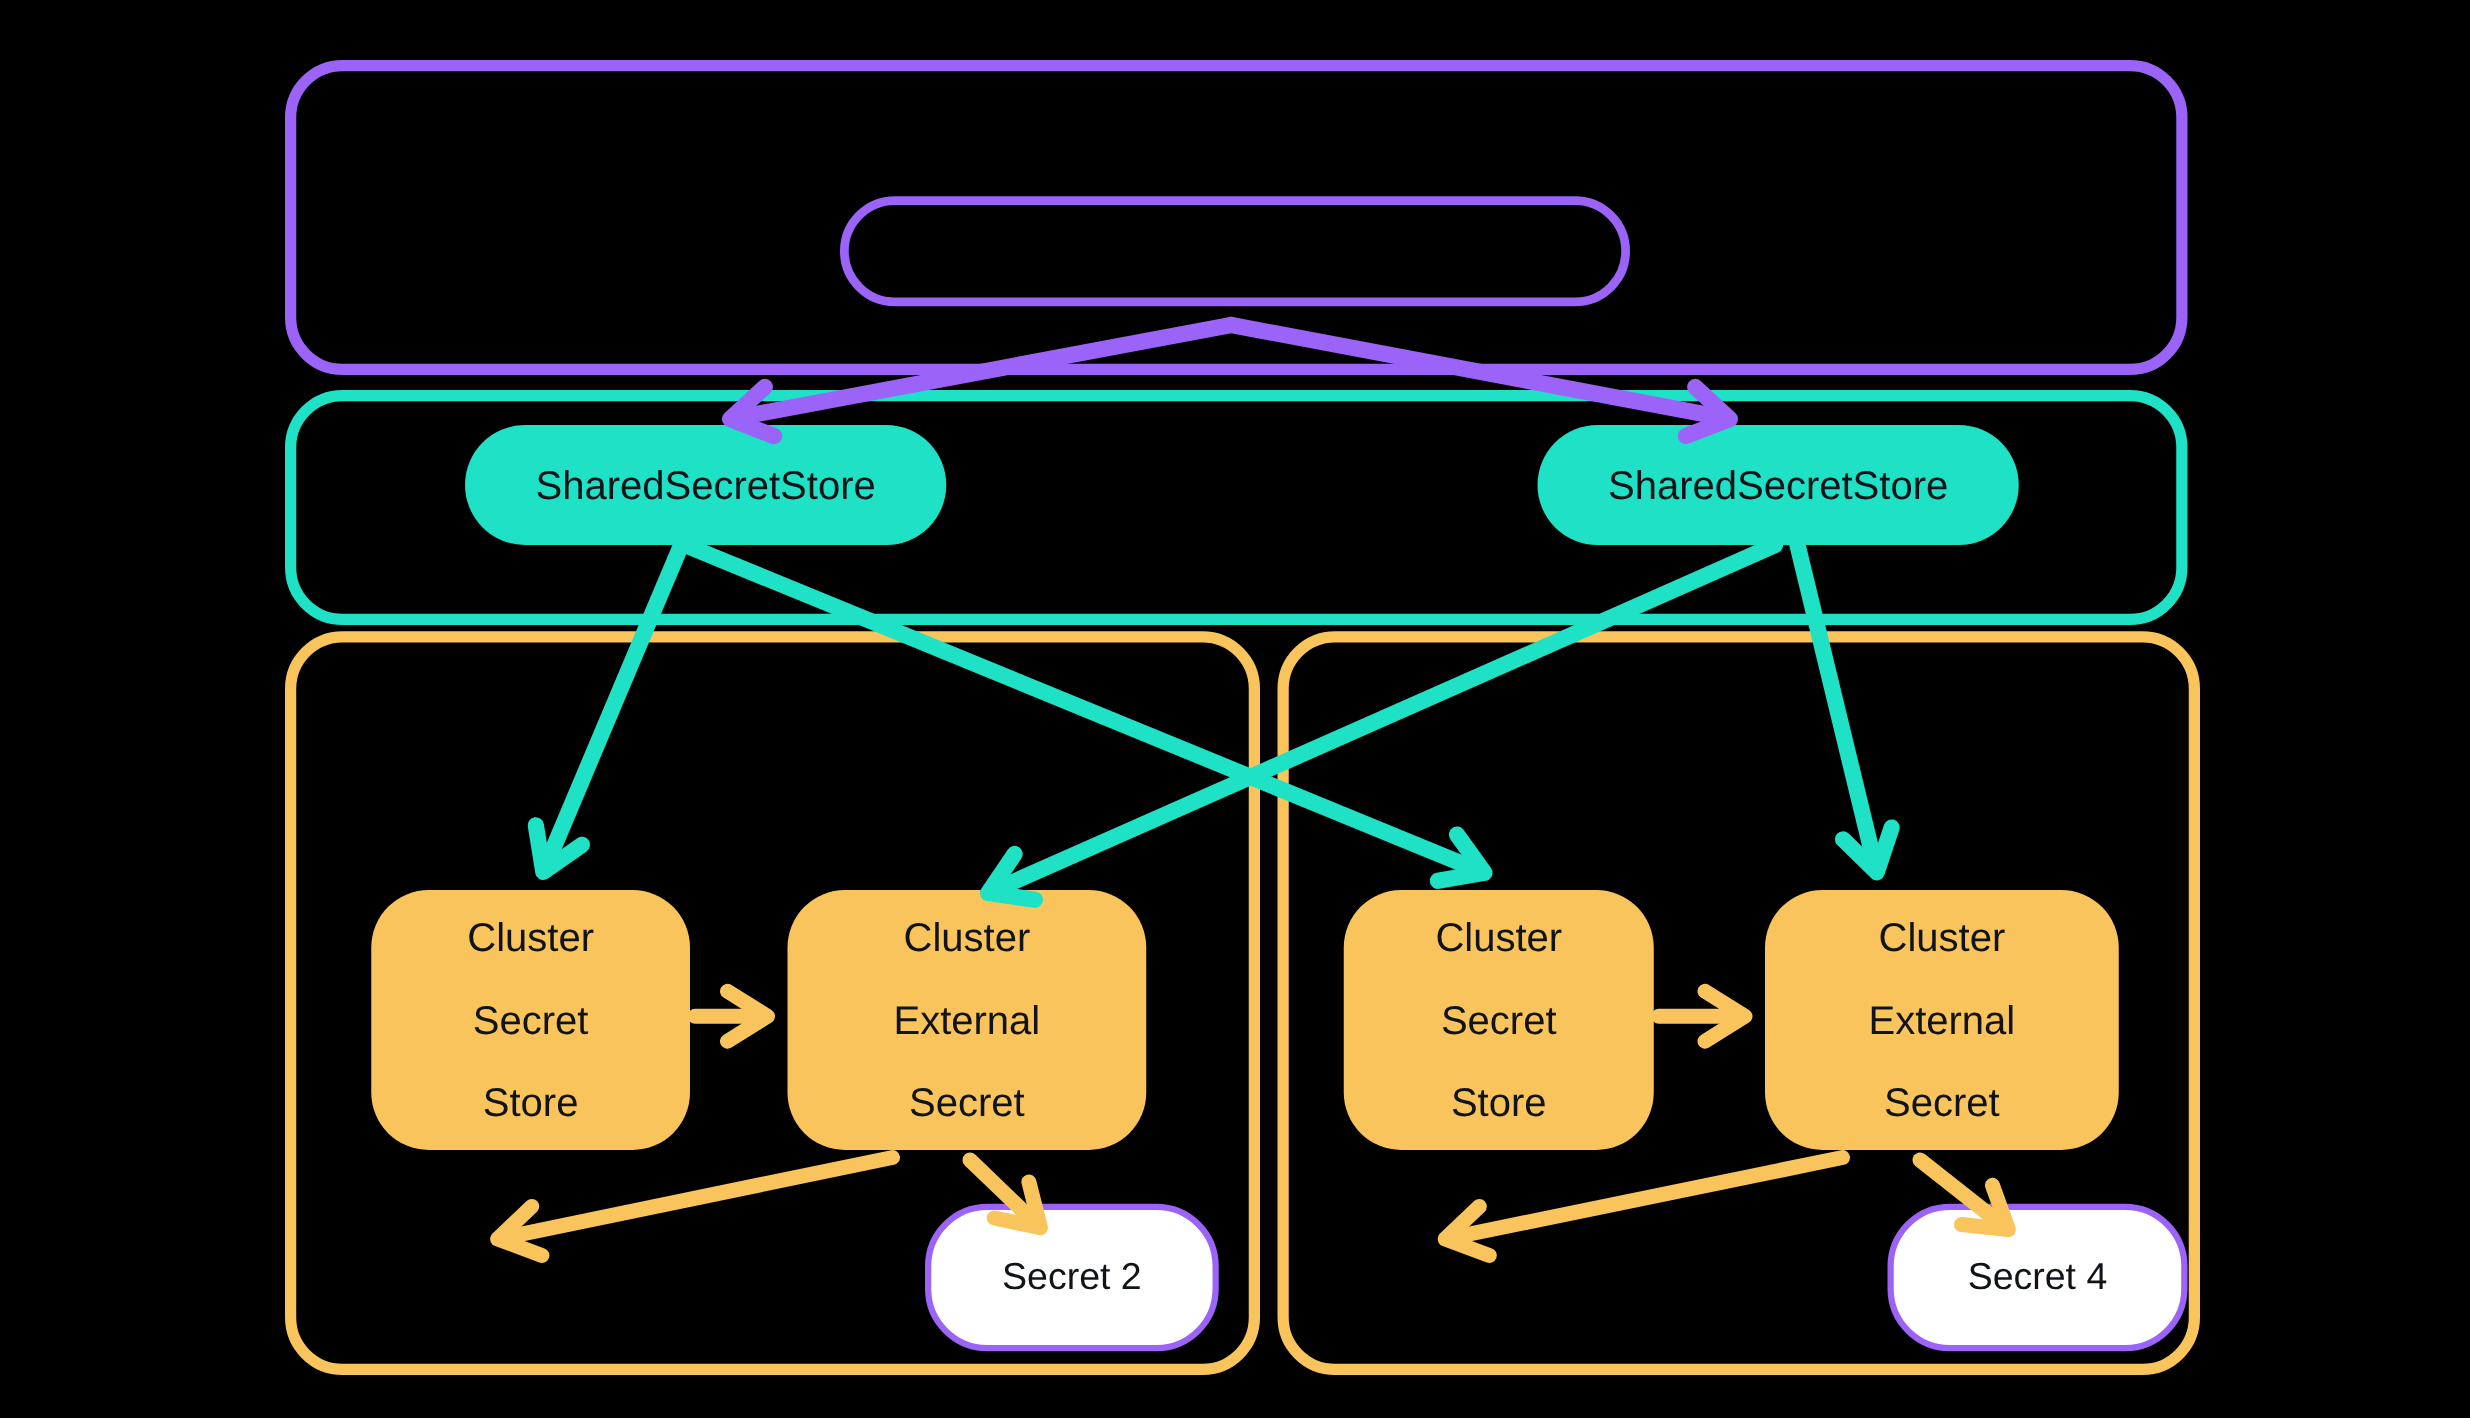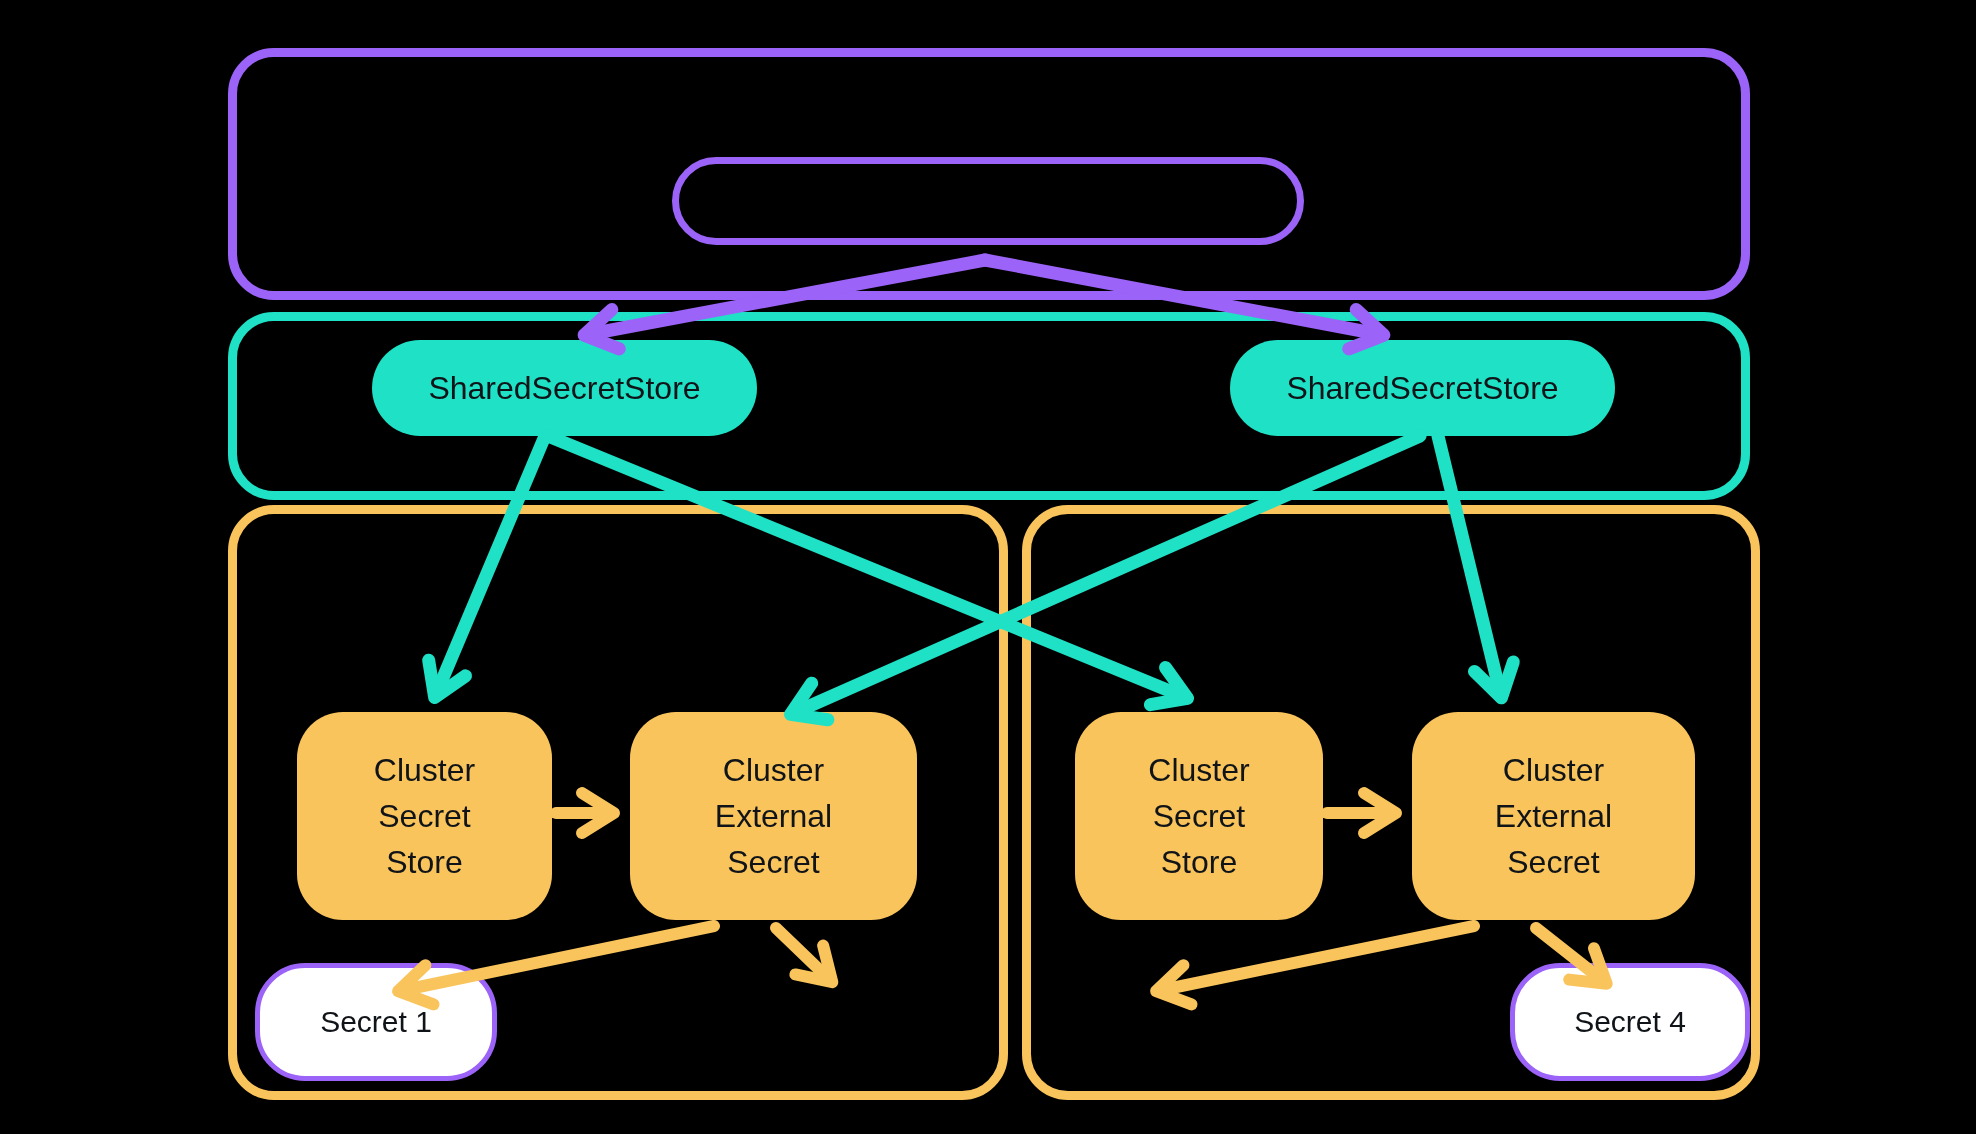--- a/index.html
+++ b/index.html
@@ -17,21 +17,21 @@
   .frame.inner-pill{border:7px solid #9B63F7;border-radius:44px;}
 
   .node{
     position:absolute;box-sizing:border-box;
     display:flex;align-items:center;justify-content:center;
     text-align:center;color:#101418;
   }
   .pill-teal{background:#1EE1C5;border-radius:48px;font-size:32px;}
   .box-orange{
     background:#F9C45C;border-radius:46px;
-    flex-direction:column;font-size:32px;line-height:46px;
+    flex-direction:column;font-size:32px;line-height:46px;gap:20px;
   }
   .pill-white{
     background:#FFFFFF;border:5px solid #9B63F7;border-radius:50px;
     font-size:30px;
   }
 
   
   #outer-purple-box{left:228px;top:48px;width:1522px;height:252px;}
   #inner-pill{left:672px;top:157px;width:632px;height:88px;}
   #teal-band-box{left:228px;top:312px;width:1522px;height:188px;}
@@ -86,22 +86,22 @@
     <span>Cluster</span>
     <span>Secret</span>
     <span>Store</span>
   </div>
   <div class="node box-orange" id="ces-right">
     <span>Cluster</span>
     <span>External</span>
     <span>Secret</span>
   </div>
 
-  <div class="node pill-white" id="secret-1">
-    <span>Secret 1</span>
+  <div class="node pill-white" id="secret-2">
+    <span>Secret 2</span>
   </div>
   <div class="node pill-white" id="secret-4">
     <span>Secret 4</span>
   </div>
 
   <svg id="arrow-layer" width="1976" height="1134" viewBox="0 0 1976 1134">
     <defs>
       <marker id="head-purple" viewBox="0 0 60 60" refX="40" refY="30" markerWidth="60" markerHeight="60" orient="auto" markerUnits="userSpaceOnUse">
         <path d="M14 10 L46 30 L14 50" fill="none" stroke-width="13" stroke-linecap="round" stroke-linejoin="round" stroke="#9B63F7"></path>
       </marker>

